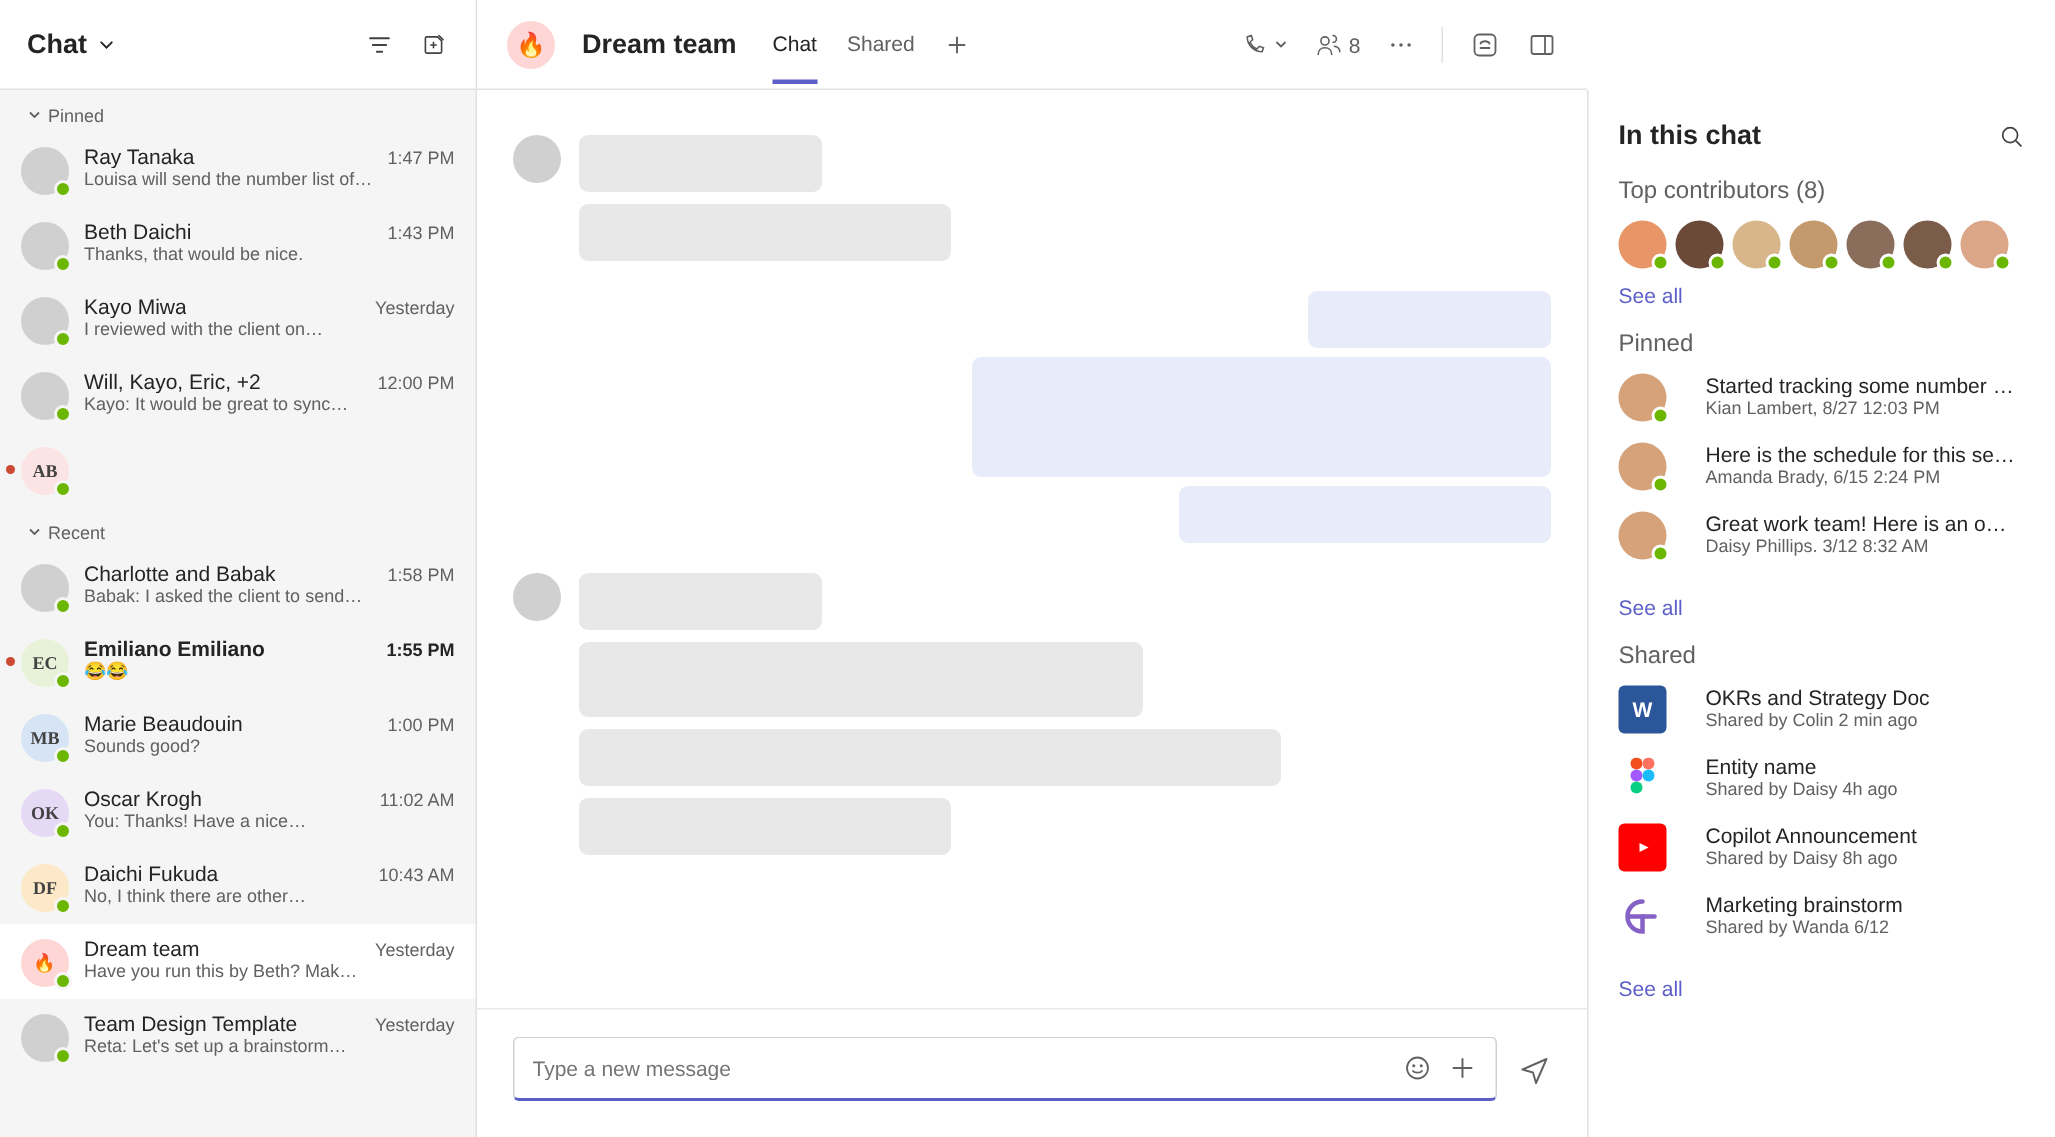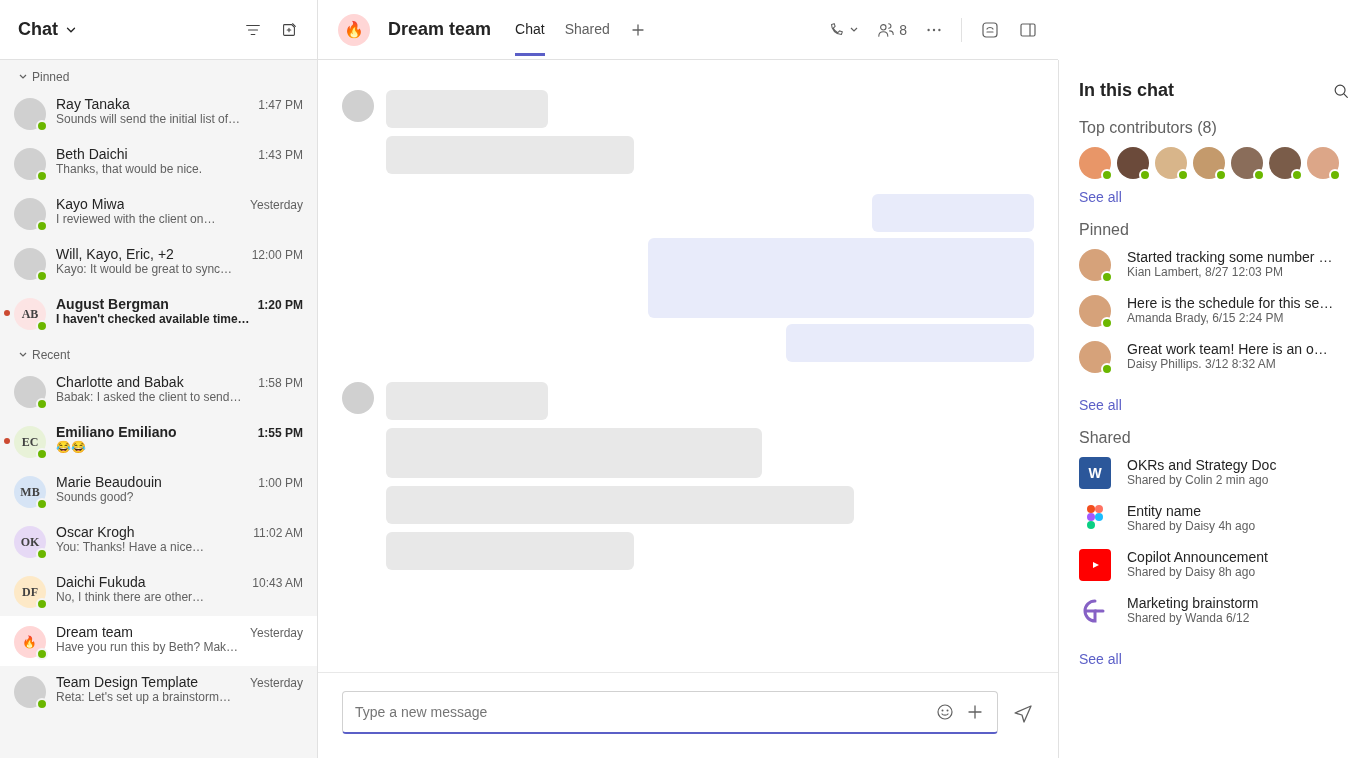--- a/index.html
+++ b/index.html
@@ -218,21 +218,21 @@
     width: 32px; height: 32px; border-radius: 50%;
     background: #d6a27a; position: relative;
   }
   .contrib-avatar .presence {
     position: absolute; bottom: -2px; right: -2px;
     width: 12px; height: 12px; border-radius: 50%;
     background: #6bb700; border: 2px solid #fff;
   }
   .see-all { color: #5b5fc7; font-size: 14px; cursor: pointer; display: inline-block; margin-top: 10px; }
   .pinned-item, .shared-item {
-    display: flex; gap: 16px; align-items: flex-start;
+    display: flex; gap: 26px; align-items: flex-start;
     margin-bottom: 14px;
   }
   .pin-avatar { width: 32px; height: 32px; border-radius: 50%; background: #d6a27a; position: relative; flex-shrink: 0; }
   .pin-avatar .presence { position: absolute; bottom:-2px; right:-2px; width:12px;height:12px;border-radius:50%;background:#6bb700;border:2px solid #fff;}
   .pin-text { flex: 1; min-width: 0; }
   .pin-title { font-size: 14px; color: #242424; white-space: nowrap; overflow: hidden; text-overflow: ellipsis; }
   .pin-meta { font-size: 12px; color: #616161; }
   .file-icon {
     width: 32px; height: 32px; border-radius: 4px;
     display: flex; align-items: center; justify-content: center;
@@ -279,21 +279,21 @@
         <div class="chat-item">
     <div class="avatar " style="background:#d0d0d0">
 
       <div class="presence"></div>
     </div>
     <div class="chat-text">
       <div class="chat-row1">
         <div class="chat-name">Ray Tanaka</div>
         <div class="chat-time">1:47 PM</div>
       </div>
-      <div class="chat-preview">Sounds will send the initial list of…</div>
+      <div class="chat-preview">Louisa will send the number list of…</div>
     </div>
         </div>
         <div class="chat-item">
     <div class="avatar " style="background:#d0d0d0">
 
       <div class="presence"></div>
     </div>
     <div class="chat-text">
       <div class="chat-row1">
         <div class="chat-name">Beth Daichi</div>
@@ -325,27 +325,20 @@
         <div class="chat-name">Will, Kayo, Eric, +2</div>
         <div class="chat-time">12:00 PM</div>
       </div>
       <div class="chat-preview">Kayo: It would be great to sync…</div>
     </div>
         </div>
         <div class="chat-item unread">
     <div class="avatar initials" style="background:#fce4e4">
       AB
       <div class="presence"></div>
-    </div>
-    <div class="chat-text">
-      <div class="chat-row1">
-        <div class="chat-name">August Bergman</div>
-        <div class="chat-time">1:20 PM</div>
-      </div>
-      <div class="chat-preview">I haven't checked available time…</div>
     </div>
         </div>
       </div>
 
     <div class="section-label">
       <svg width="10" height="10" viewBox="0 0 10 10">
           <path d="M2 3l3 3 3-3" stroke="#616161" stroke-width="1.2" fill="none"></path>
         </svg>
       <span>Recent</span>
     </div>

